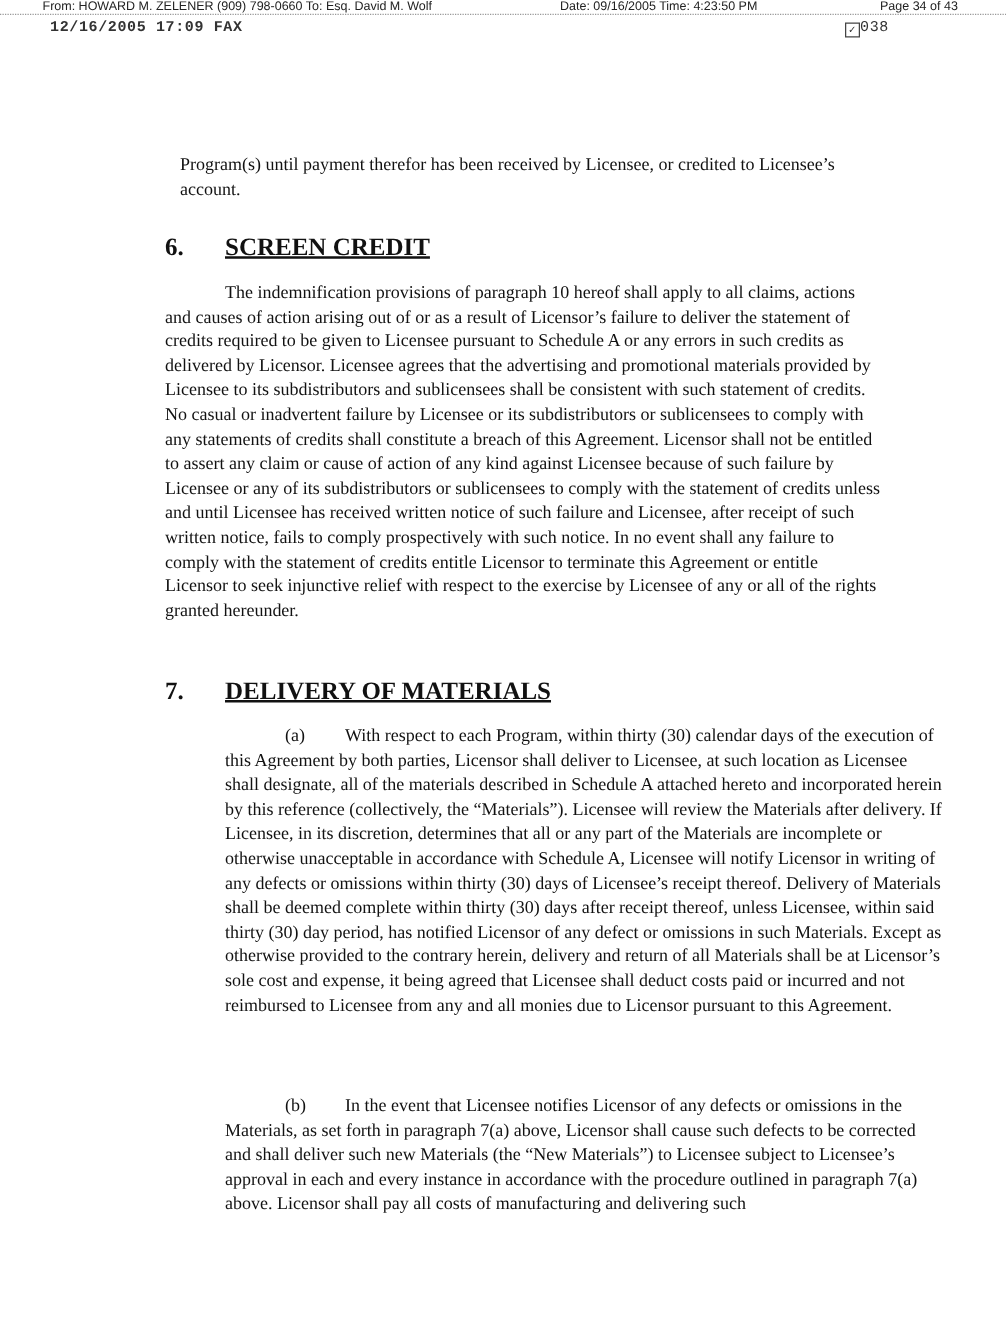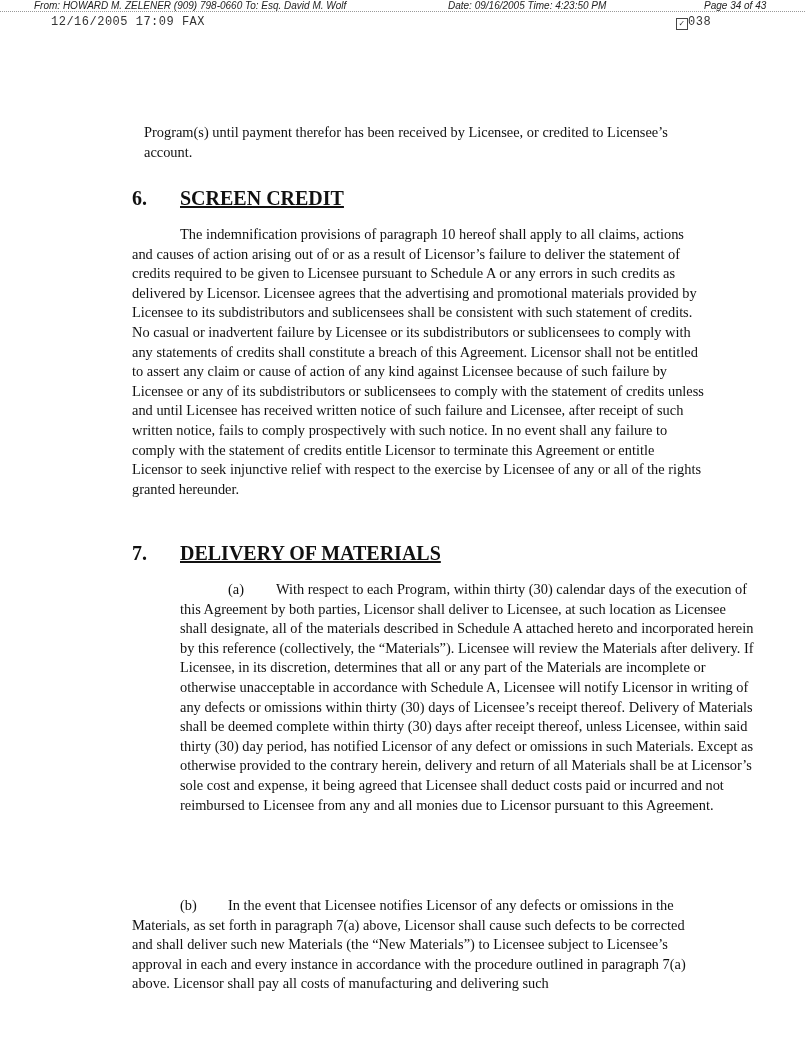--- a/index.html
+++ b/index.html
@@ -1,39 +1,39 @@
 <!DOCTYPE html>
 <html><head>
 <meta charset="utf-8">
 <style>
   html, body { margin: 0; padding: 0; background: #ffffff; }
   body { width: 805px; height: 1055px; position: relative; overflow: hidden; color: #111; }
   .fax-top { position: absolute; top: 0; left: 0; width: 737px; height: 10px;
-    font-family: "Liberation Sans", sans-serif; font-size: 10px; color: #222; font-style: italic; }
+    font-family: "Liberation Sans", sans-serif; font-size: 10px; color: #222; }
   .fax-top span { position: absolute; top: 0; white-space: nowrap; }
   .dotline { position: absolute; top: 11px; left: 0; width: 805px; border-top: 1px dotted #999; }
   .fax-line2 { position: absolute; top: 15px; font-family: "Liberation Mono", monospace; font-size: 12px; color: #333; letter-spacing: 0.5px; white-space: nowrap; }
   .doc { position: absolute; left: 132px; width: 575px; font-family: "Liberation Serif", serif; font-size: 14.4px; line-height: 19.6px; color: #111; }
   .doc p { margin: 0; }
   .indent { text-indent: 48px; }
   .heading { position: absolute; left: 132px; font-family: "Liberation Serif", serif; font-weight: bold; font-size: 20px; }
   .heading .num { display: inline-block; width: 48px; }
   .heading .title { text-decoration: underline; }
   .lbl { display: inline-block; width: 48px; text-indent: 0; }
 </style>
 </head>
 <body>
 
 <div class="fax-top">
   <span style="left:34px;">From: HOWARD M. ZELENER  (909) 798-0660  To: Esq. David M. Wolf</span>
   <span style="left:448px;">Date: 09/16/2005  Time: 4:23:50 PM</span>
   <span style="left:704px;">Page 34 of 43</span>
 </div>
 <div class="dotline"></div>
-<div class="fax-line2" style="left:51px;">12/16/2005 17:09 FAX</div>
+<div class="fax-line2" style="left:40px;font-weight:bold;">12/16/2005 17:09 FAX</div>
 <div class="fax-line2" style="left:676px;">
   <span style="display:inline-block;width:10px;height:10px;border:1px solid #444;font-size:9px;line-height:10px;text-align:center;vertical-align:-1px;">✓</span><span>038</span>
 </div>
 
 <div class="doc" style="top:123px;margin-left:12px;">
   <p>Program(s) until payment therefor has been received by Licensee, or credited to Licensee’s account.</p>
 </div>
 
 <div class="heading" style="top:187px;">
   <span class="num">6.</span><span class="title">SCREEN CREDIT</span>
@@ -44,15 +44,15 @@
 </div>
 
 <div class="heading" style="top:542px;">
   <span class="num">7.</span><span class="title">DELIVERY OF MATERIALS</span>
 </div>
 
 <div class="doc" style="top:580px;margin-left:48px;">
   <p class="indent"><span class="lbl">(a)</span><span>With respect to each Program, within thirty (30) calendar days of the execution of this Agreement by both parties, Licensor shall deliver to Licensee, at such location as Licensee shall designate, all of the materials described in Schedule A attached hereto and incorporated herein by this reference (collectively, the “Materials”).  Licensee will review the Materials after delivery.  If Licensee, in its discretion, determines that all or any part of the Materials are incomplete or otherwise unacceptable in accordance with Schedule A, Licensee will notify Licensor in writing of any defects or omissions within thirty (30) days of Licensee’s receipt thereof.  Delivery of Materials shall be deemed complete within thirty (30) days after receipt thereof, unless Licensee, within said thirty (30) day period, has notified Licensor of any defect or omissions in such Materials.  Except as otherwise provided to the contrary herein, delivery and return of all Materials shall be at Licensor’s sole cost and expense, it being agreed that Licensee shall deduct costs paid or incurred and not reimbursed to Licensee from any and all monies due to Licensor pursuant to this Agreement.</span></p>
 </div>
 
-<div class="doc" style="top:896px;">
+<div class="doc" style="top:876px;margin-left:48px;">
   <p class="indent"><span class="lbl">(b)</span><span>In the event that Licensee notifies Licensor of any defects or omissions in the Materials, as set forth in paragraph 7(a) above, Licensor shall cause such defects to be corrected and shall deliver such new Materials (the “New Materials”) to Licensee subject to Licensee’s approval in each and every instance in accordance with the procedure outlined in paragraph 7(a) above.  Licensor shall pay all costs of manufacturing and delivering such</span></p>
 </div>
 
 </body></html>

